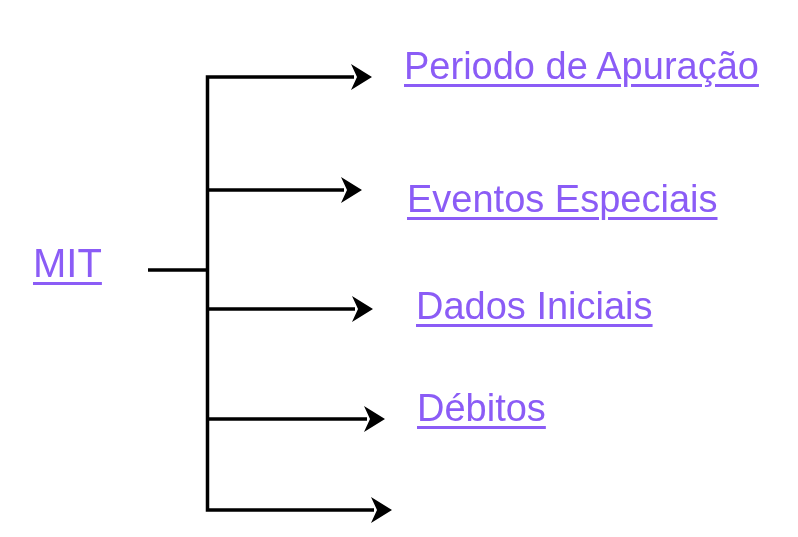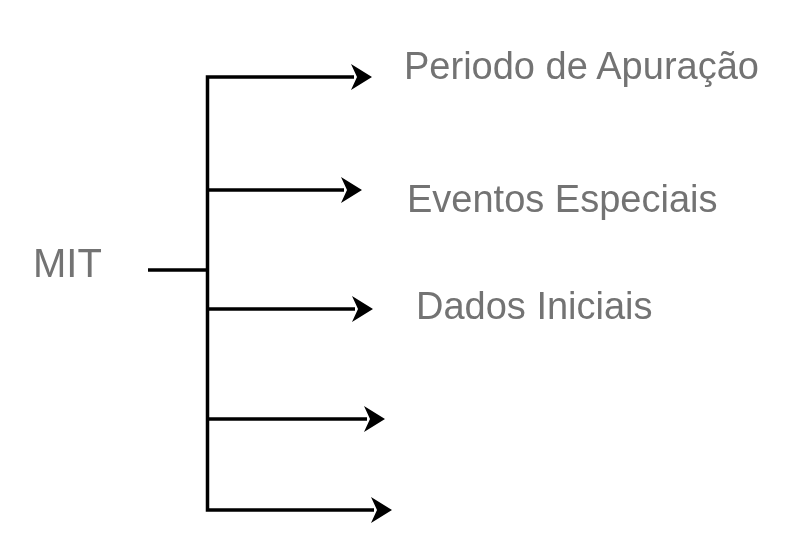--- a/index.html
+++ b/index.html
@@ -17,21 +17,22 @@
   }
   .lines-svg {
     position: absolute;
     left: 0;
     top: 0;
     width: 798px;
     height: 537px;
   }
   .node-link {
     position: absolute;
-    color: #737373;
+    color: #8b5cf6;
+    text-decoration: underline;
     text-decoration-thickness: 3px;
     text-underline-offset: 5px;
     font-size: 38px;
     line-height: 1;
     white-space: nowrap;
     cursor: pointer;
   }
   .root-link {
     font-size: 40px;
   }
@@ -58,14 +59,15 @@
   </svg>
 
   <a class="node-link root-link" style="left:33px; top:243px;">MIT</a>
 
   <a class="node-link" style="left:404px; top:47px;">Periodo de Apuração</a>
 
   <a class="node-link" style="left:407px; top:180px;">Eventos Especiais</a>
 
   <a class="node-link" style="left:416px; top:287px;text-align:center;">Dados Iniciais</a>
 
+  <a class="node-link" style="left:417px; top:389px;">Débitos</a>
 
 </div>
 
 </body></html>

